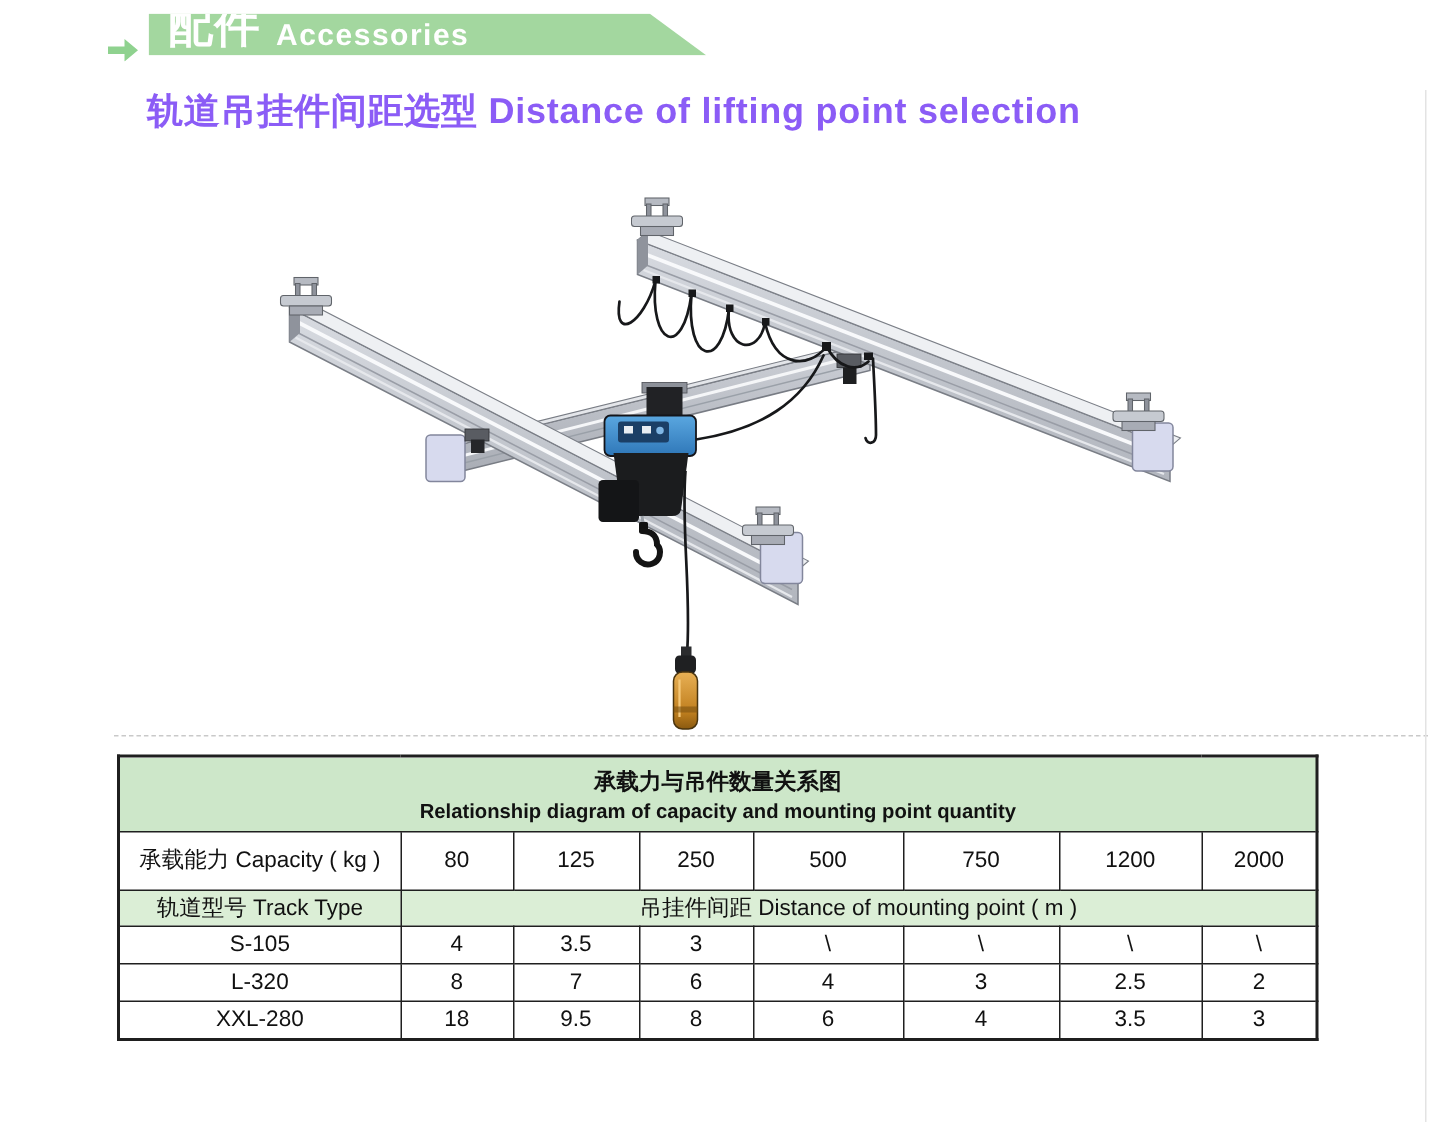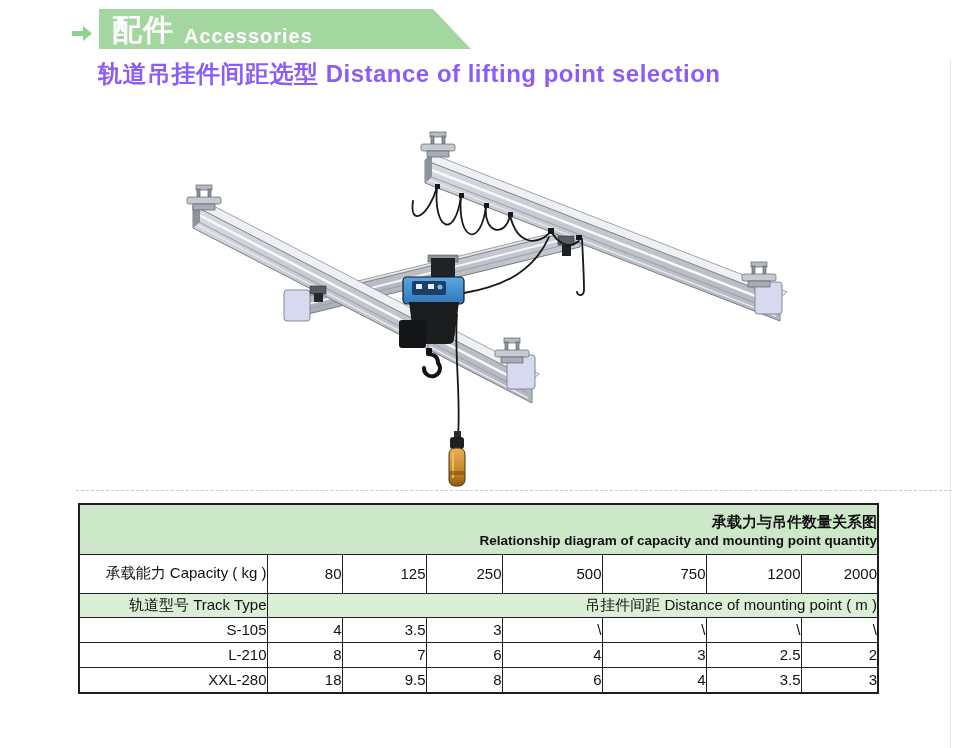--- a/index.html
+++ b/index.html
@@ -1,42 +1,42 @@
 <!DOCTYPE html>
 <html><head>
 <meta charset="utf-8">
 <style>
   html,body { margin:0; padding:0; background:#ffffff; }
   body { width:955px; height:748px; position:relative; overflow:hidden;
          font-family:"Liberation Sans", sans-serif; }
 
   
   .arrow-wrap { position:absolute; left:72px; top:26px; width:22px; height:15px; }
-  .banner { position:absolute; left:99px; top:9px; width:372px; height:40px;
+  .banner { position:absolute; left:99px; top:9px; width:372px; height:28px;
             background:#a3d79f;
             clip-path:polygon(0 0, calc(100% - 38px) 0, 100% 100%, 0 100%);
             display:flex; align-items:flex-end; padding-left:13px; box-sizing:border-box; }
   .banner .cn { color:#ffffff; font-weight:bold; font-size:30px; line-height:38px; letter-spacing:1px; }
   .banner .en { color:#ffffff; font-weight:bold; font-size:20px; line-height:26px; margin-left:10px; letter-spacing:1px; }
   .subtitle { position:absolute; left:98px; top:58px; font-size:24px; font-weight:bold;
               color:#8b5cf6; letter-spacing:0.5px; }
 
   
   .drawing { position:absolute; left:0; top:100px; width:955px; height:392px; }
 
   
   .dashline { position:absolute; left:76px; right:3px; top:490px; height:0;
               border-top:1px dashed #c9c9c9; }
   .edgeline { position:absolute; left:950px; top:60px; bottom:0; width:1px; background:#e3e3e3; }
 
   
   table.spec { position:absolute; left:78px; top:503px; width:799px;
                border-collapse:collapse; table-layout:fixed;
                border:2px solid #1f1f1f; }
-  table.spec td { border:1px solid #1f1f1f; text-align:right; vertical-align:middle;
+  table.spec td { border:1px solid #1f1f1f; text-align:center; vertical-align:middle;
                   padding:0; font-size:15px; color:#111; background:#ffffff; overflow:hidden; }
   tr.r-title td { background:#cde7c9; }
   .t-cn { font-weight:bold; font-size:15px; line-height:20px; padding-top:4px; }
   .t-en { font-weight:bold; font-size:13.5px; line-height:18px; }
   tr.greenrow td { background:#dbeed6;margin-left:41px; }
   td.hl { color:#4db05f;
           background-image:linear-gradient(#d9d9d9,#d9d9d9);
           background-size:9px 100%; background-position:center top; background-repeat:no-repeat; }
 </style>
 </head>
@@ -227,21 +227,21 @@
     <td>S-105</td>
     <td>4</td>
     <td>3.5</td>
     <td class="hl">3</td>
     <td>\</td>
     <td>\</td>
     <td>\</td>
     <td>\</td>
   </tr>
   <tr style="height:25px">
-    <td>L-210</td>
+    <td>L-320</td>
     <td>8</td>
     <td>7</td>
     <td>6</td>
     <td>4</td>
     <td class="hl">3</td>
     <td>2.5</td>
     <td>2</td>
   </tr>
   <tr style="height:26px">
     <td>XXL-280</td>

